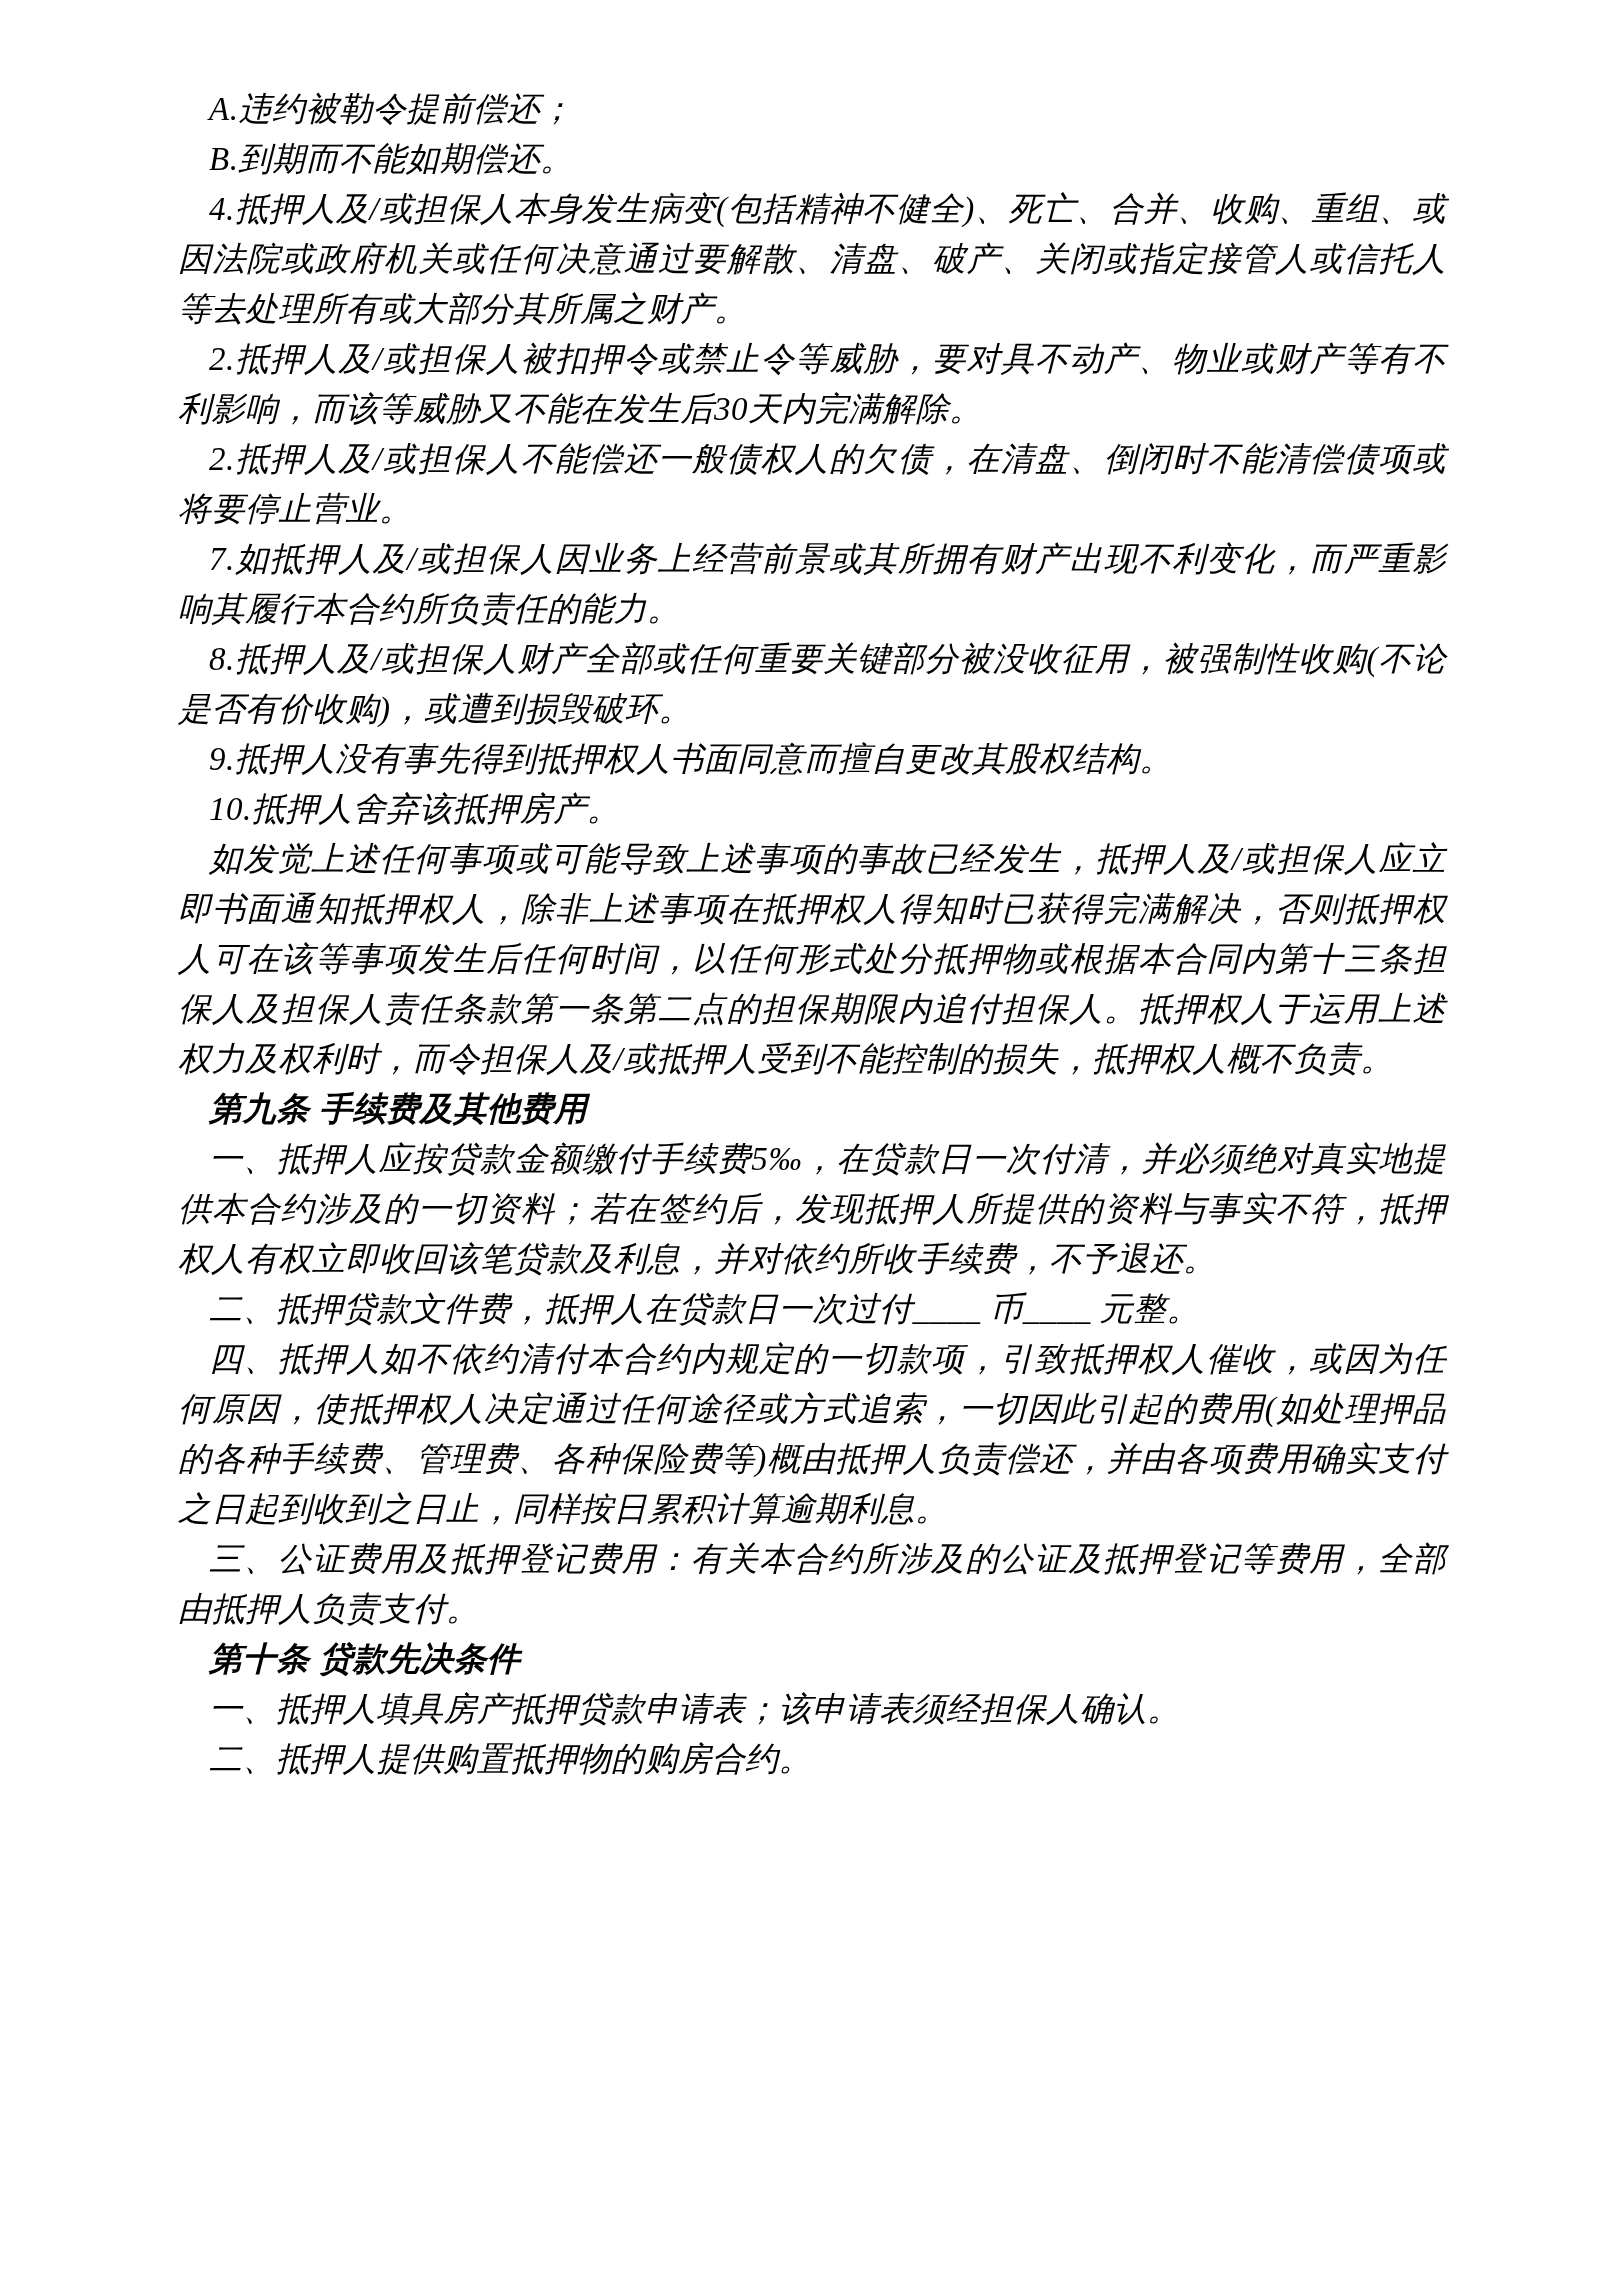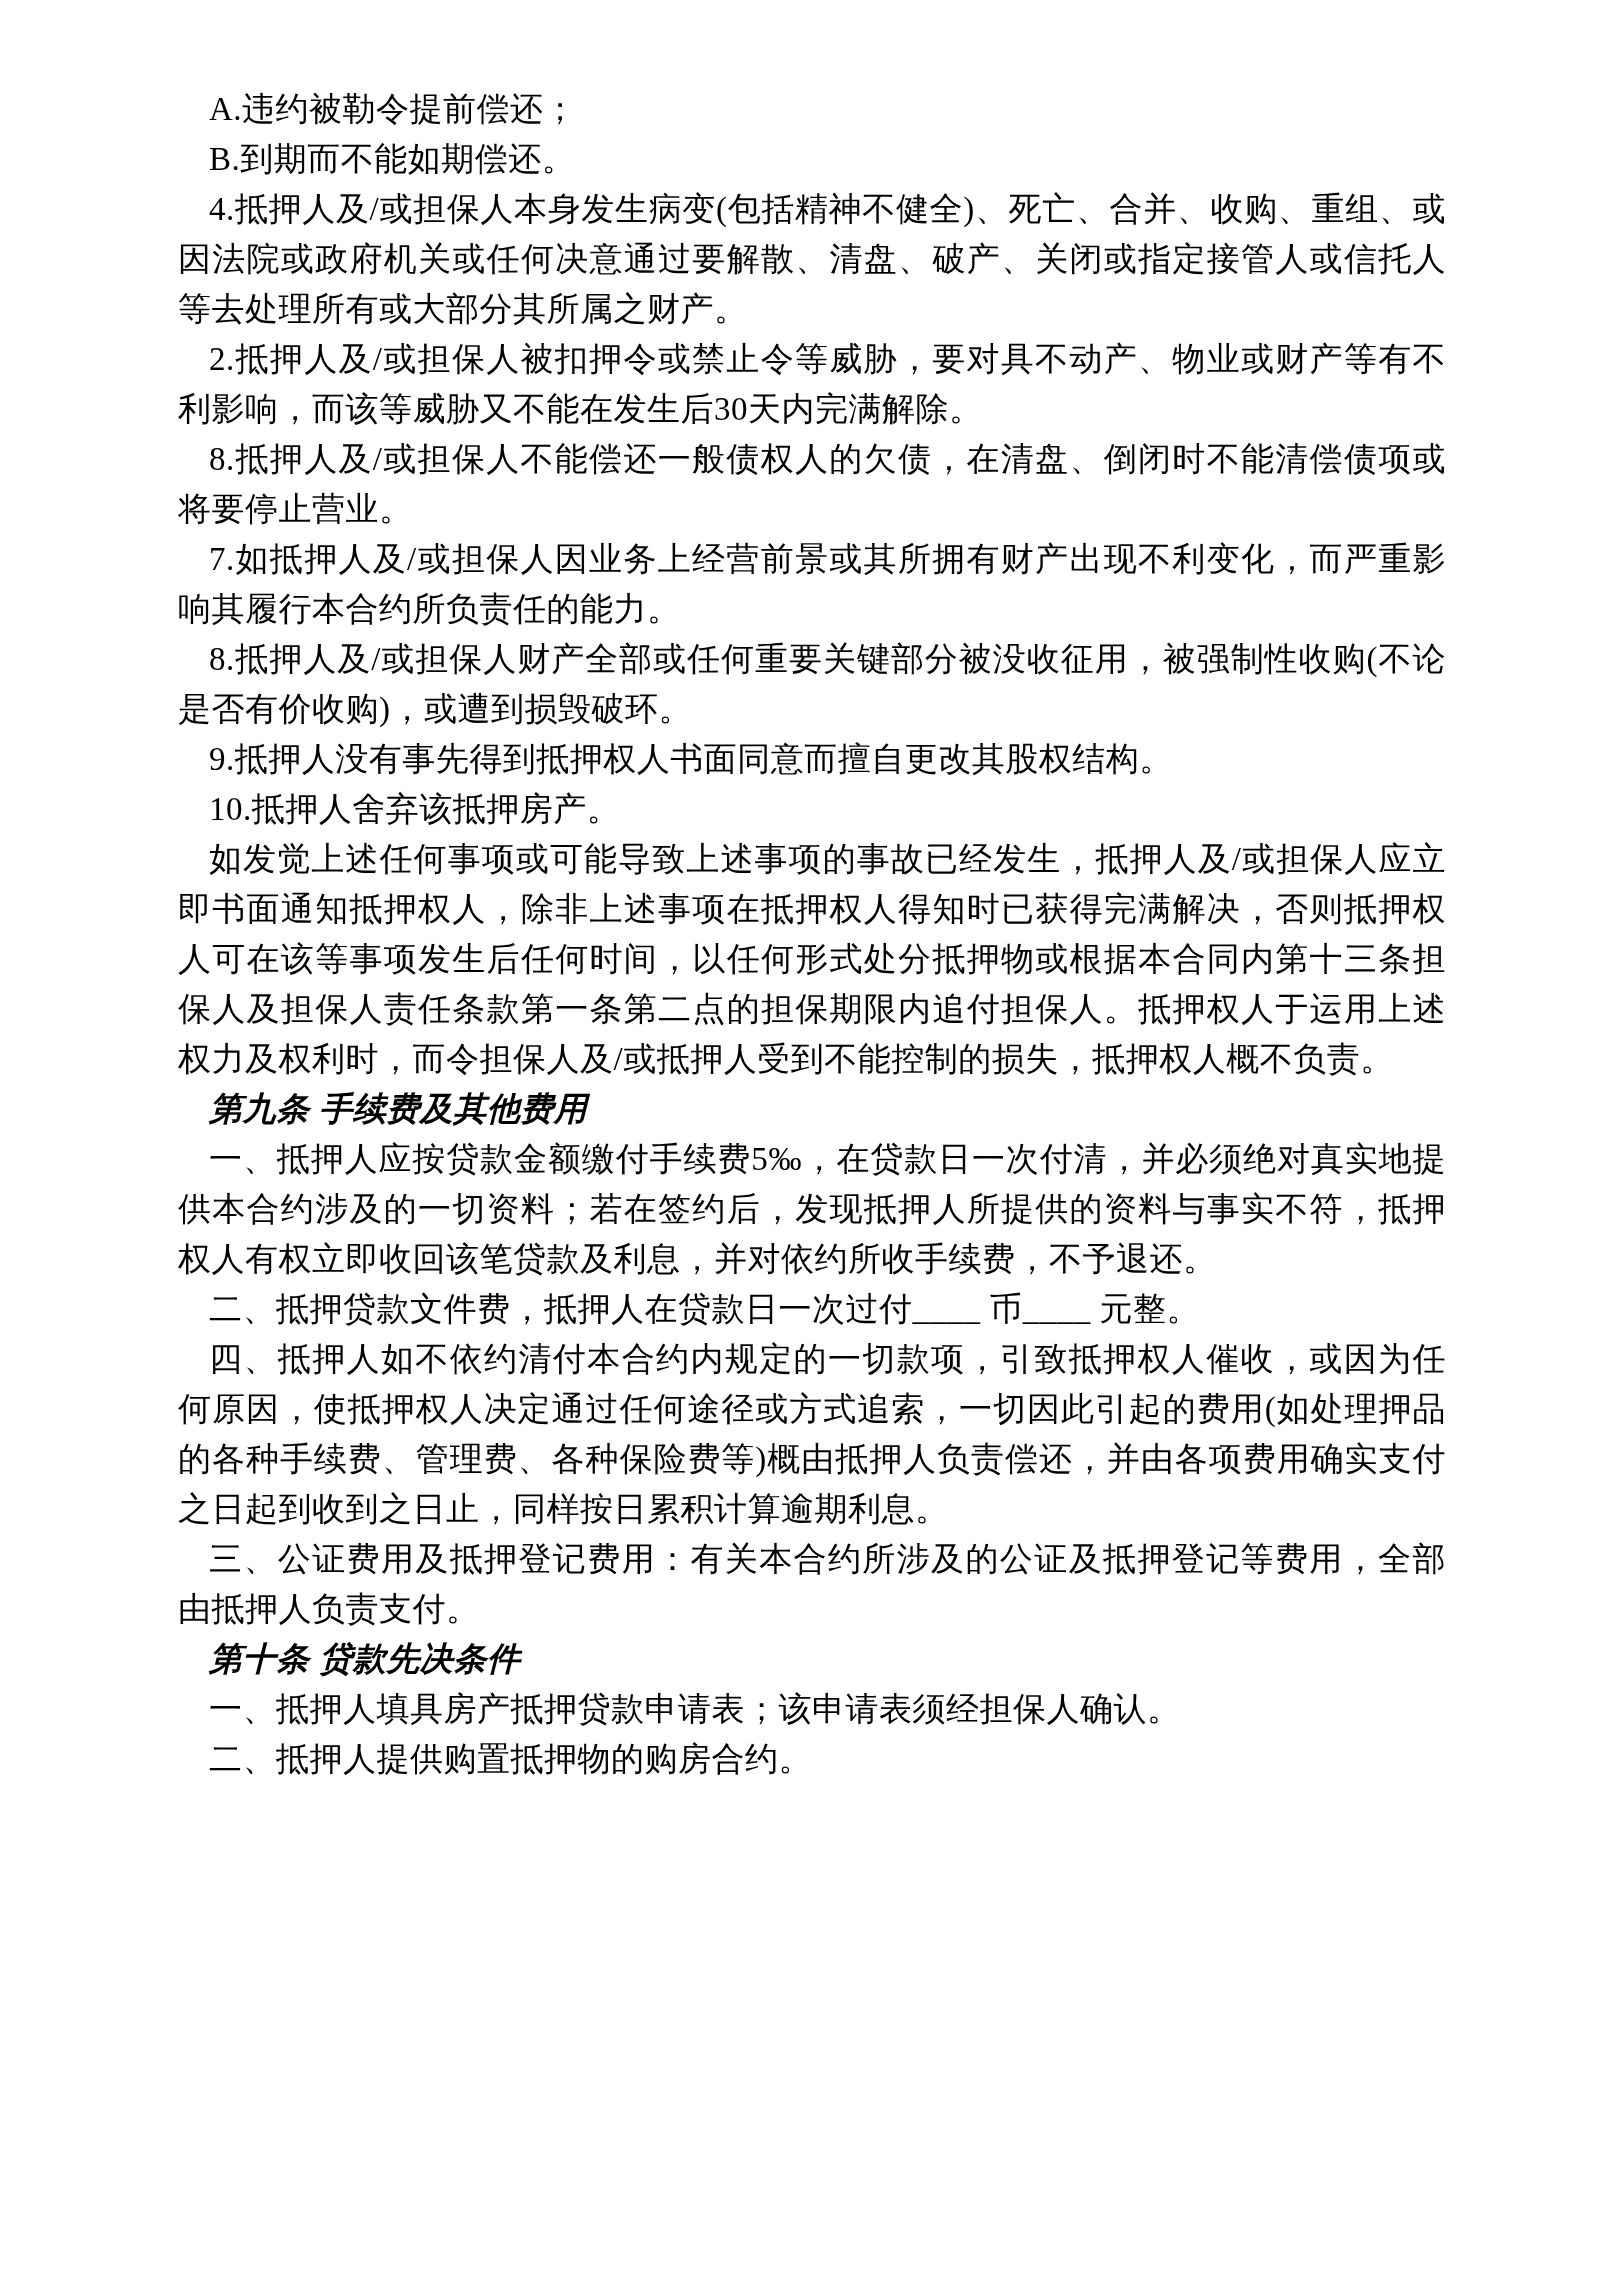--- a/index.html
+++ b/index.html
@@ -22,36 +22,37 @@
     font-size: 33px;
     line-height: 50px;
     letter-spacing: 0.5px;
     text-align: justify;
     text-justify: inter-ideograph;
     text-indent: 31px;
     word-break: break-all;
   }
   p.body {
     font-family: "Liberation Serif", "DejaVu Serif", serif;
+    font-style: italic;
   }
   p.heading {
     font-family: "Liberation Sans", "DejaVu Sans", sans-serif;
     font-weight: 700;
     font-style: italic;
   }
 </style>
 </head>
 <body>
 
 <div class="page">
   <p class="body">A.违约被勒令提前偿还；</p>
   <p class="body">B.到期而不能如期偿还。</p>
   <p class="body">4.抵押人及/或担保人本身发生病变(包括精神不健全)、死亡、合并、收购、重组、或因法院或政府机关或任何决意通过要解散、清盘、破产、关闭或指定接管人或信托人等去处理所有或大部分其所属之财产。</p>
   <p class="body">2.抵押人及/或担保人被扣押令或禁止令等威胁，要对具不动产、物业或财产等有不利影响，而该等威胁又不能在发生后30天内完满解除。</p>
-  <p class="body">8.抵押人及/或担保人不能偿还一般债权人的欠债，在清盘、倒闭时不能清偿债项或将要停止营业。</p>
+  <p class="body">2.抵押人及/或担保人不能偿还一般债权人的欠债，在清盘、倒闭时不能清偿债项或将要停止营业。</p>
   <p class="body">7.如抵押人及/或担保人因业务上经营前景或其所拥有财产出现不利变化，而严重影响其履行本合约所负责任的能力。</p>
   <p class="body">8.抵押人及/或担保人财产全部或任何重要关键部分被没收征用，被强制性收购(不论是否有价收购)，或遭到损毁破环。</p>
   <p class="body">9.抵押人没有事先得到抵押权人书面同意而擅自更改其股权结构。</p>
   <p class="body">10.抵押人舍弃该抵押房产。</p>
   <p class="body">如发觉上述任何事项或可能导致上述事项的事故已经发生，抵押人及/或担保人应立即书面通知抵押权人，除非上述事项在抵押权人得知时已获得完满解决，否则抵押权人可在该等事项发生后任何时间，以任何形式处分抵押物或根据本合同内第十三条担保人及担保人责任条款第一条第二点的担保期限内追付担保人。抵押权人于运用上述权力及权利时，而令担保人及/或抵押人受到不能控制的损失，抵押权人概不负责。</p>
   <p class="heading">第九条 手续费及其他费用</p>
   <p class="body">一、抵押人应按贷款金额缴付手续费5‰，在贷款日一次付清，并必须绝对真实地提供本合约涉及的一切资料；若在签约后，发现抵押人所提供的资料与事实不符，抵押权人有权立即收回该笔贷款及利息，并对依约所收手续费，不予退还。</p>
   <p class="body">二、抵押贷款文件费，抵押人在贷款日一次过付____ 币____ 元整。</p>
   <p class="body">四、抵押人如不依约清付本合约内规定的一切款项，引致抵押权人催收，或因为任何原因，使抵押权人决定通过任何途径或方式追索，一切因此引起的费用(如处理押品的各种手续费、管理费、各种保险费等)概由抵押人负责偿还，并由各项费用确实支付之日起到收到之日止，同样按日累积计算逾期利息。</p>
   <p class="body">三、公证费用及抵押登记费用：有关本合约所涉及的公证及抵押登记等费用，全部由抵押人负责支付。</p>

